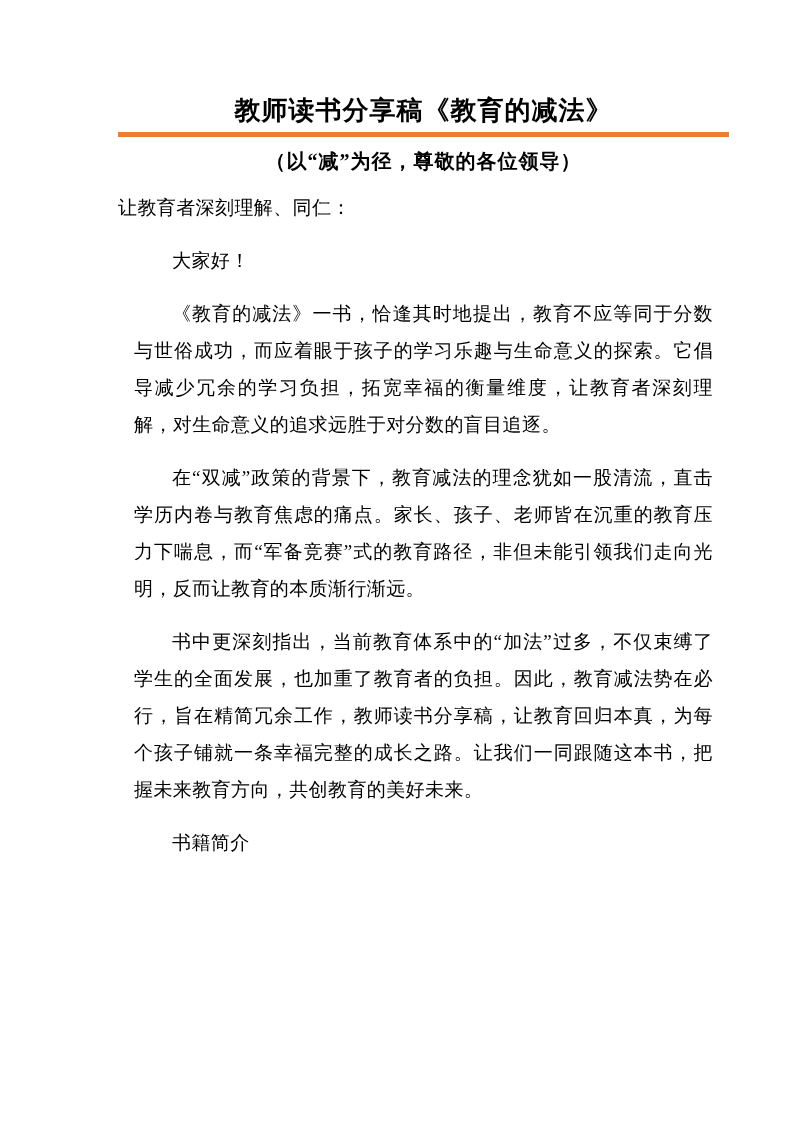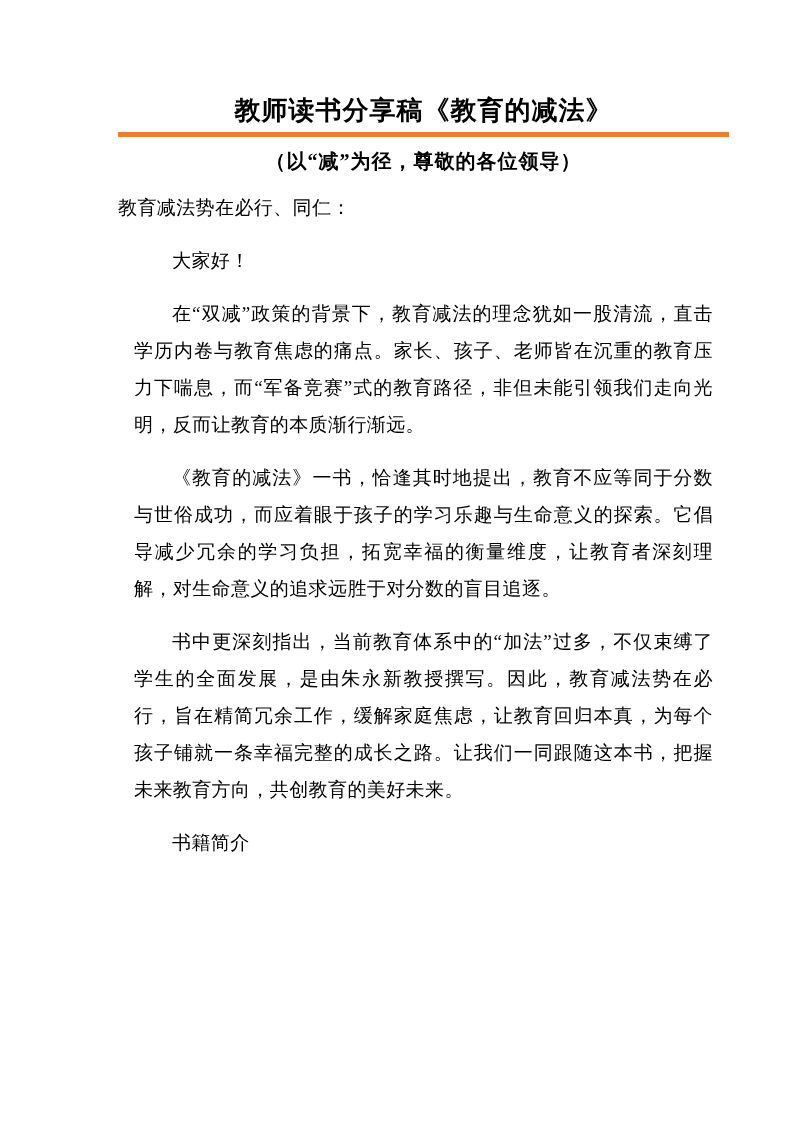--- a/index.html
+++ b/index.html
@@ -65,21 +65,21 @@
 </style>
 </head>
 <body>
 
 <div class="page">
 
   <h1 class="doc-title">教师读书分享稿《教育的减法》</h1>
   <div class="title-rule"></div>
   <h2 class="doc-subtitle">（以“减”为径，尊敬的各位领导）</h2>
 
-  <div class="salutation">教育减法势在必行、同仁：</div>
+  <div class="salutation">让教育者深刻理解、同仁：</div>
 
   <p class="body-par">大家好！</p>
+  <p class="body-par">《教育的减法》一书，恰逢其时地提出，教育不应等同于分数与世俗成功，而应着眼于孩子的学习乐趣与生命意义的探索。它倡导减少冗余的学习负担，拓宽幸福的衡量维度，让教育者深刻理解，对生命意义的追求远胜于对分数的盲目追逐。</p>
   <p class="body-par">在“双减”政策的背景下，教育减法的理念犹如一股清流，直击学历内卷与教育焦虑的痛点。家长、孩子、老师皆在沉重的教育压力下喘息，而“军备竞赛”式的教育路径，非但未能引领我们走向光明，反而让教育的本质渐行渐远。</p>
-  <p class="body-par">《教育的减法》一书，恰逢其时地提出，教育不应等同于分数与世俗成功，而应着眼于孩子的学习乐趣与生命意义的探索。它倡导减少冗余的学习负担，拓宽幸福的衡量维度，让教育者深刻理解，对生命意义的追求远胜于对分数的盲目追逐。</p>
-  <p class="body-par">书中更深刻指出，当前教育体系中的“加法”过多，不仅束缚了学生的全面发展，是由朱永新教授撰写。因此，教育减法势在必行，旨在精简冗余工作，缓解家庭焦虑，让教育回归本真，为每个孩子铺就一条幸福完整的成长之路。让我们一同跟随这本书，把握未来教育方向，共创教育的美好未来。</p>
+  <p class="body-par">书中更深刻指出，当前教育体系中的“加法”过多，不仅束缚了学生的全面发展，也加重了教育者的负担。因此，教育减法势在必行，旨在精简冗余工作，教师读书分享稿，让教育回归本真，为每个孩子铺就一条幸福完整的成长之路。让我们一同跟随这本书，把握未来教育方向，共创教育的美好未来。</p>
   <p class="body-par">书籍简介</p>
 
 </div>
 
 </body></html>

